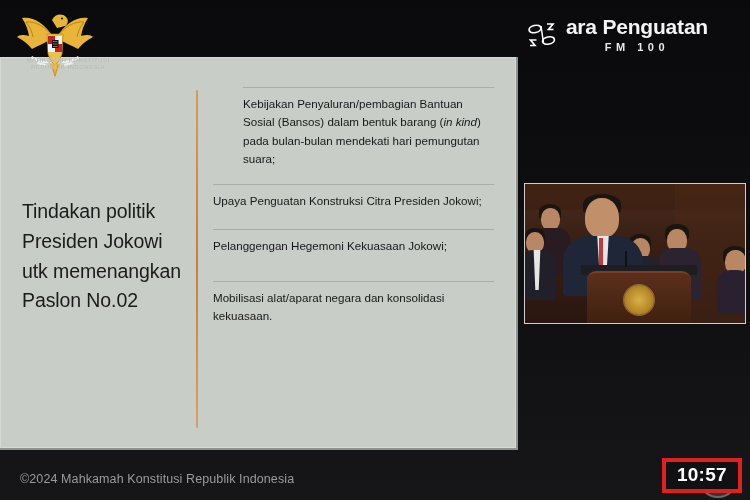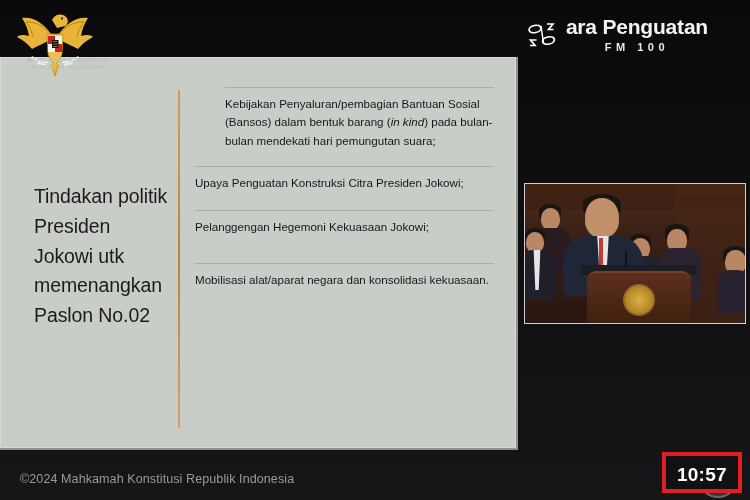--- a/index.html
+++ b/index.html
@@ -44,25 +44,24 @@
     left: 0px; top: 57px;
     width: 518px; height: 393px;
     background: #c9cdc7;
     border-right: 2px solid #8e928c;
     border-bottom: 2px solid #8e928c;
     box-shadow: inset 0 0 0 1px rgba(255,255,255,.25);
     display: flex;
     z-index: 4;
   }
   #slide-left {
-    width: 168px;
+    width: 198px;
     position: relative;
     display: flex; align-items: center;
     padding: 0 6px 0 22px;
-    margin-left: 12px;
   }
   #slide-title {
     font-size: 19.5px;
     line-height: 1.52;
     color: #1b1b1b;
     font-weight: 400;
     letter-spacing: -0.1px;
     margin-top: 8px;
   }
   #divider-v {
@@ -162,21 +161,21 @@
   
   #footer-copy {
     position: absolute; left: 20px; bottom: 14px;
     color: #9b9b9b; font-size: 12.5px; letter-spacing: .1px;
     z-index: 6;
   }
   #clock-box {
     position: absolute; right: 8px; bottom: 7px;
     background: #111113;
     border: 4px solid #e02020;
-    padding: 8px 11px 3px 11px;
+    padding: 2px 11px 3px 11px;
     z-index: 9;
   }
   #clock-text {
     color: #fff; font-size: 19px; font-weight: 700; letter-spacing: .3px;
     line-height: 1.15;
   }
   #watermark {
     position: absolute; right: 12px; bottom: 2px;
     width: 40px; height: 40px; border-radius: 50%;
     border: 2px solid rgba(230,230,230,.30);

